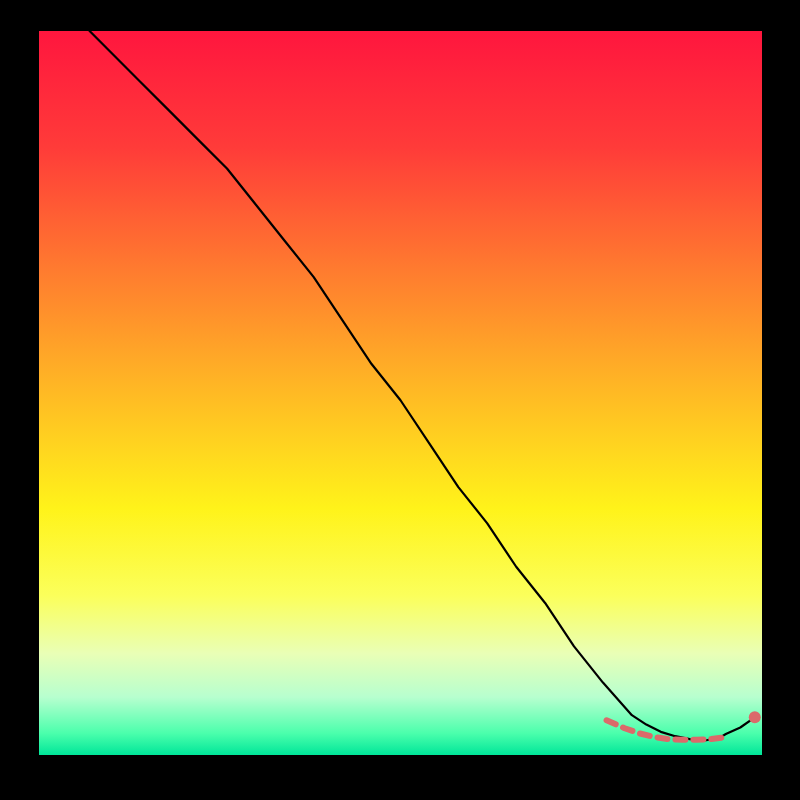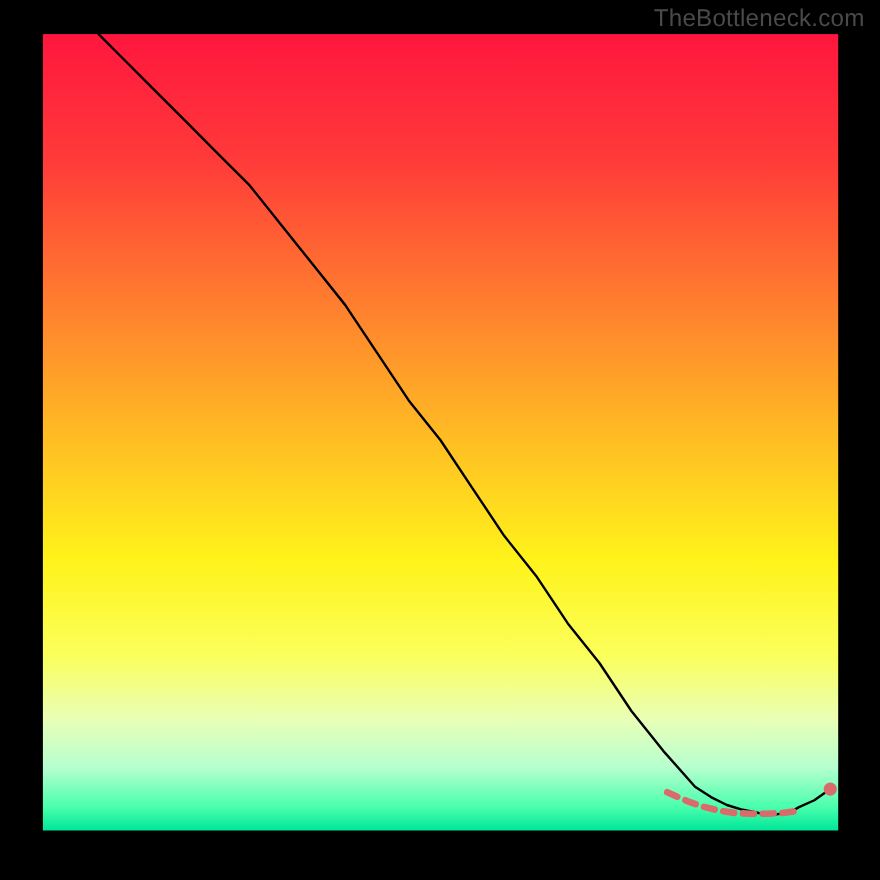--- a/index.html
+++ b/index.html
@@ -31,21 +31,20 @@
   svg {
     position: absolute;
     left: 0;
     top: 0;
   }
 </style>
 </head>
 <body>
 <div class="frame">
 
-<div class="watermark">TheBottleneck.com</div>
 
 <svg id="chart-svg" width="800" height="800" viewBox="0 0 800 800">
   <defs>
     <linearGradient id="bg-grad" x1="0" y1="0" x2="0" y2="1">
           <stop offset="0%" stop-color="#ff163e"></stop>
           <stop offset="16%" stop-color="#ff3b39"></stop>
           <stop offset="33%" stop-color="#ff7b2f"></stop>
           <stop offset="50%" stop-color="#ffba24"></stop>
           <stop offset="66%" stop-color="#fff31a"></stop>
           <stop offset="78%" stop-color="#fbff5b"></stop>

